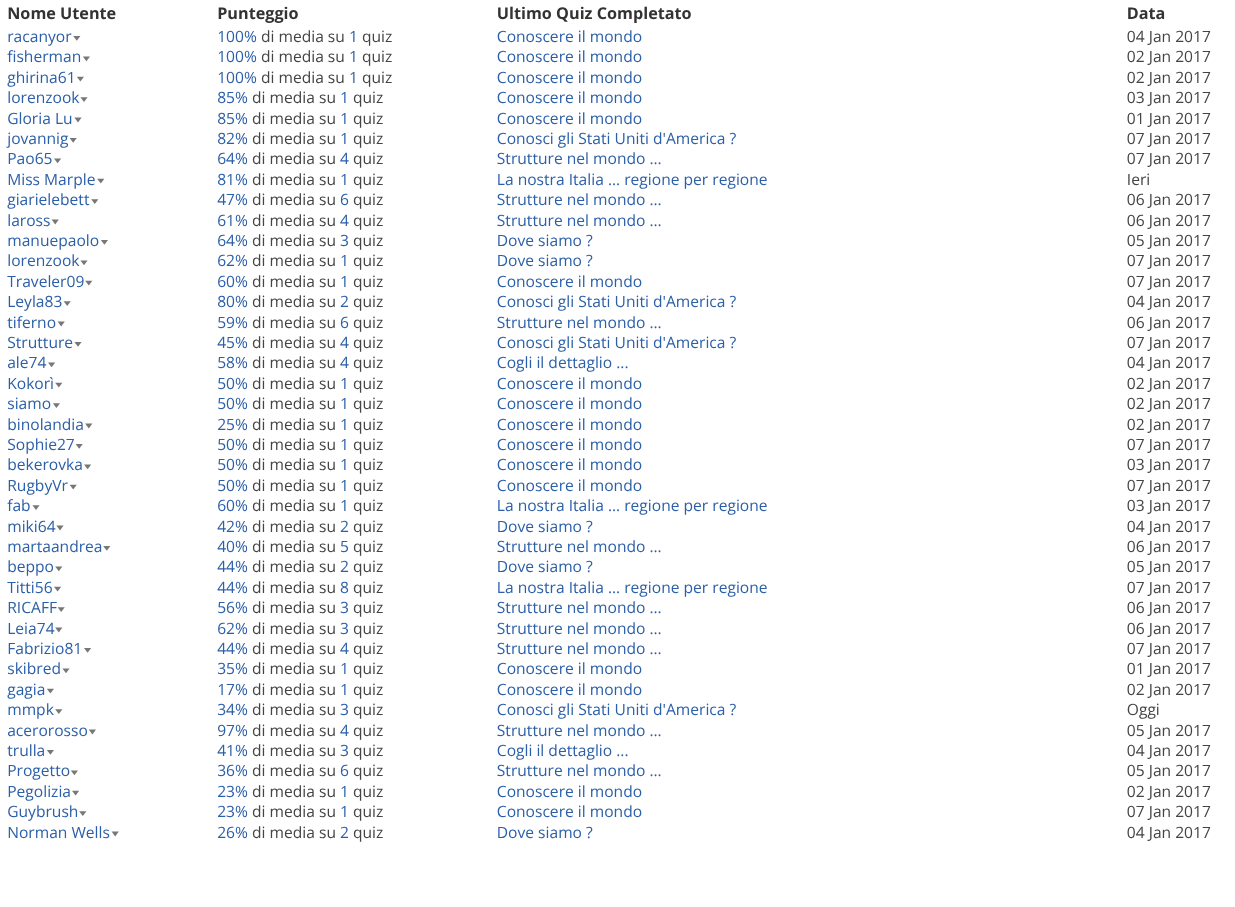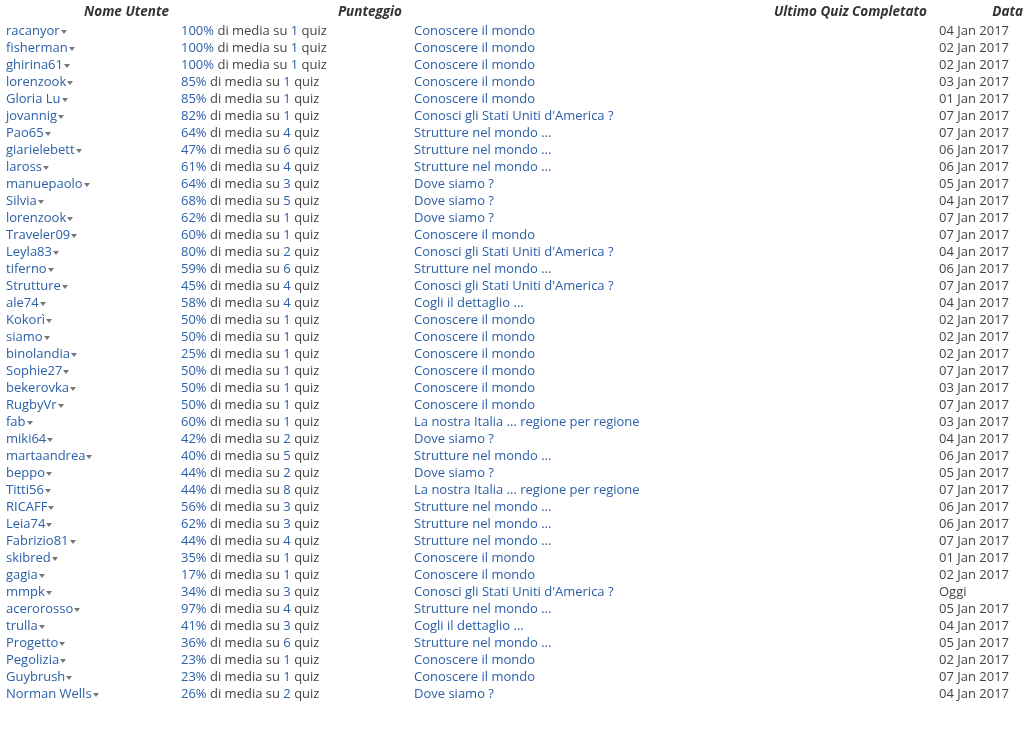--- a/index.html
+++ b/index.html
@@ -5,26 +5,25 @@
 * { margin: 0; padding: 0; box-sizing: border-box; }
 body {
   font-family: "Segoe UI", "Open Sans", Arial, sans-serif;
   font-size: 13px;
   color: #444;
   background: #fff;
   width: 1029px;
 }
 table { width: 100%; border-collapse: collapse; table-layout: fixed; }
 th {
-  text-align: right;
+  text-align: left;
   font-weight: 700;
   color: #333;
   padding: 2px 6px 2px 6px;
   font-size: 13.5px;
-  font-style: italic;
 }
 td {
   padding: 0 6px;
   line-height: 17px;
   white-space: nowrap;
   overflow: hidden;
   text-overflow: ellipsis;
 }
 .link { color: #2b5fa8; cursor: pointer; }
 .caret {
@@ -93,42 +92,42 @@
         <td><span class="link">Conosci gli Stati Uniti d'America ?</span></td>
         <td>07 Jan 2017</td>
       </tr>
       <tr>
         <td><span class="link">Pao65</span><span class="caret"></span></td>
         <td><span class="num">64%</span> di media su <span class="num">4</span> quiz</td>
         <td><span class="link">Strutture nel mondo ...</span></td>
         <td>07 Jan 2017</td>
       </tr>
       <tr>
+        <td><span class="link">Miss Marple</span><span class="caret"></span></td>
+        <td><span class="num">81%</span> di media su <span class="num">1</span> quiz</td>
+        <td><span class="link">La nostra Italia ... regione per regione</span></td>
+        <td>Ieri</td>
+      </tr>
+      <tr>
         <td><span class="link">giarielebett</span><span class="caret"></span></td>
         <td><span class="num">47%</span> di media su <span class="num">6</span> quiz</td>
         <td><span class="link">Strutture nel mondo ...</span></td>
         <td>06 Jan 2017</td>
       </tr>
       <tr>
         <td><span class="link">laross</span><span class="caret"></span></td>
         <td><span class="num">61%</span> di media su <span class="num">4</span> quiz</td>
         <td><span class="link">Strutture nel mondo ...</span></td>
         <td>06 Jan 2017</td>
       </tr>
       <tr>
         <td><span class="link">manuepaolo</span><span class="caret"></span></td>
         <td><span class="num">64%</span> di media su <span class="num">3</span> quiz</td>
         <td><span class="link">Dove siamo ?</span></td>
         <td>05 Jan 2017</td>
-      </tr>
-      <tr>
-        <td><span class="link">Silvia</span><span class="caret"></span></td>
-        <td><span class="num">68%</span> di media su <span class="num">5</span> quiz</td>
-        <td><span class="link">Dove siamo ?</span></td>
-        <td>04 Jan 2017</td>
       </tr>
       <tr>
         <td><span class="link">lorenzook</span><span class="caret"></span></td>
         <td><span class="num">62%</span> di media su <span class="num">1</span> quiz</td>
         <td><span class="link">Dove siamo ?</span></td>
         <td>07 Jan 2017</td>
       </tr>
       <tr>
         <td><span class="link">Traveler09</span><span class="caret"></span></td>
         <td><span class="num">60%</span> di media su <span class="num">1</span> quiz</td>

